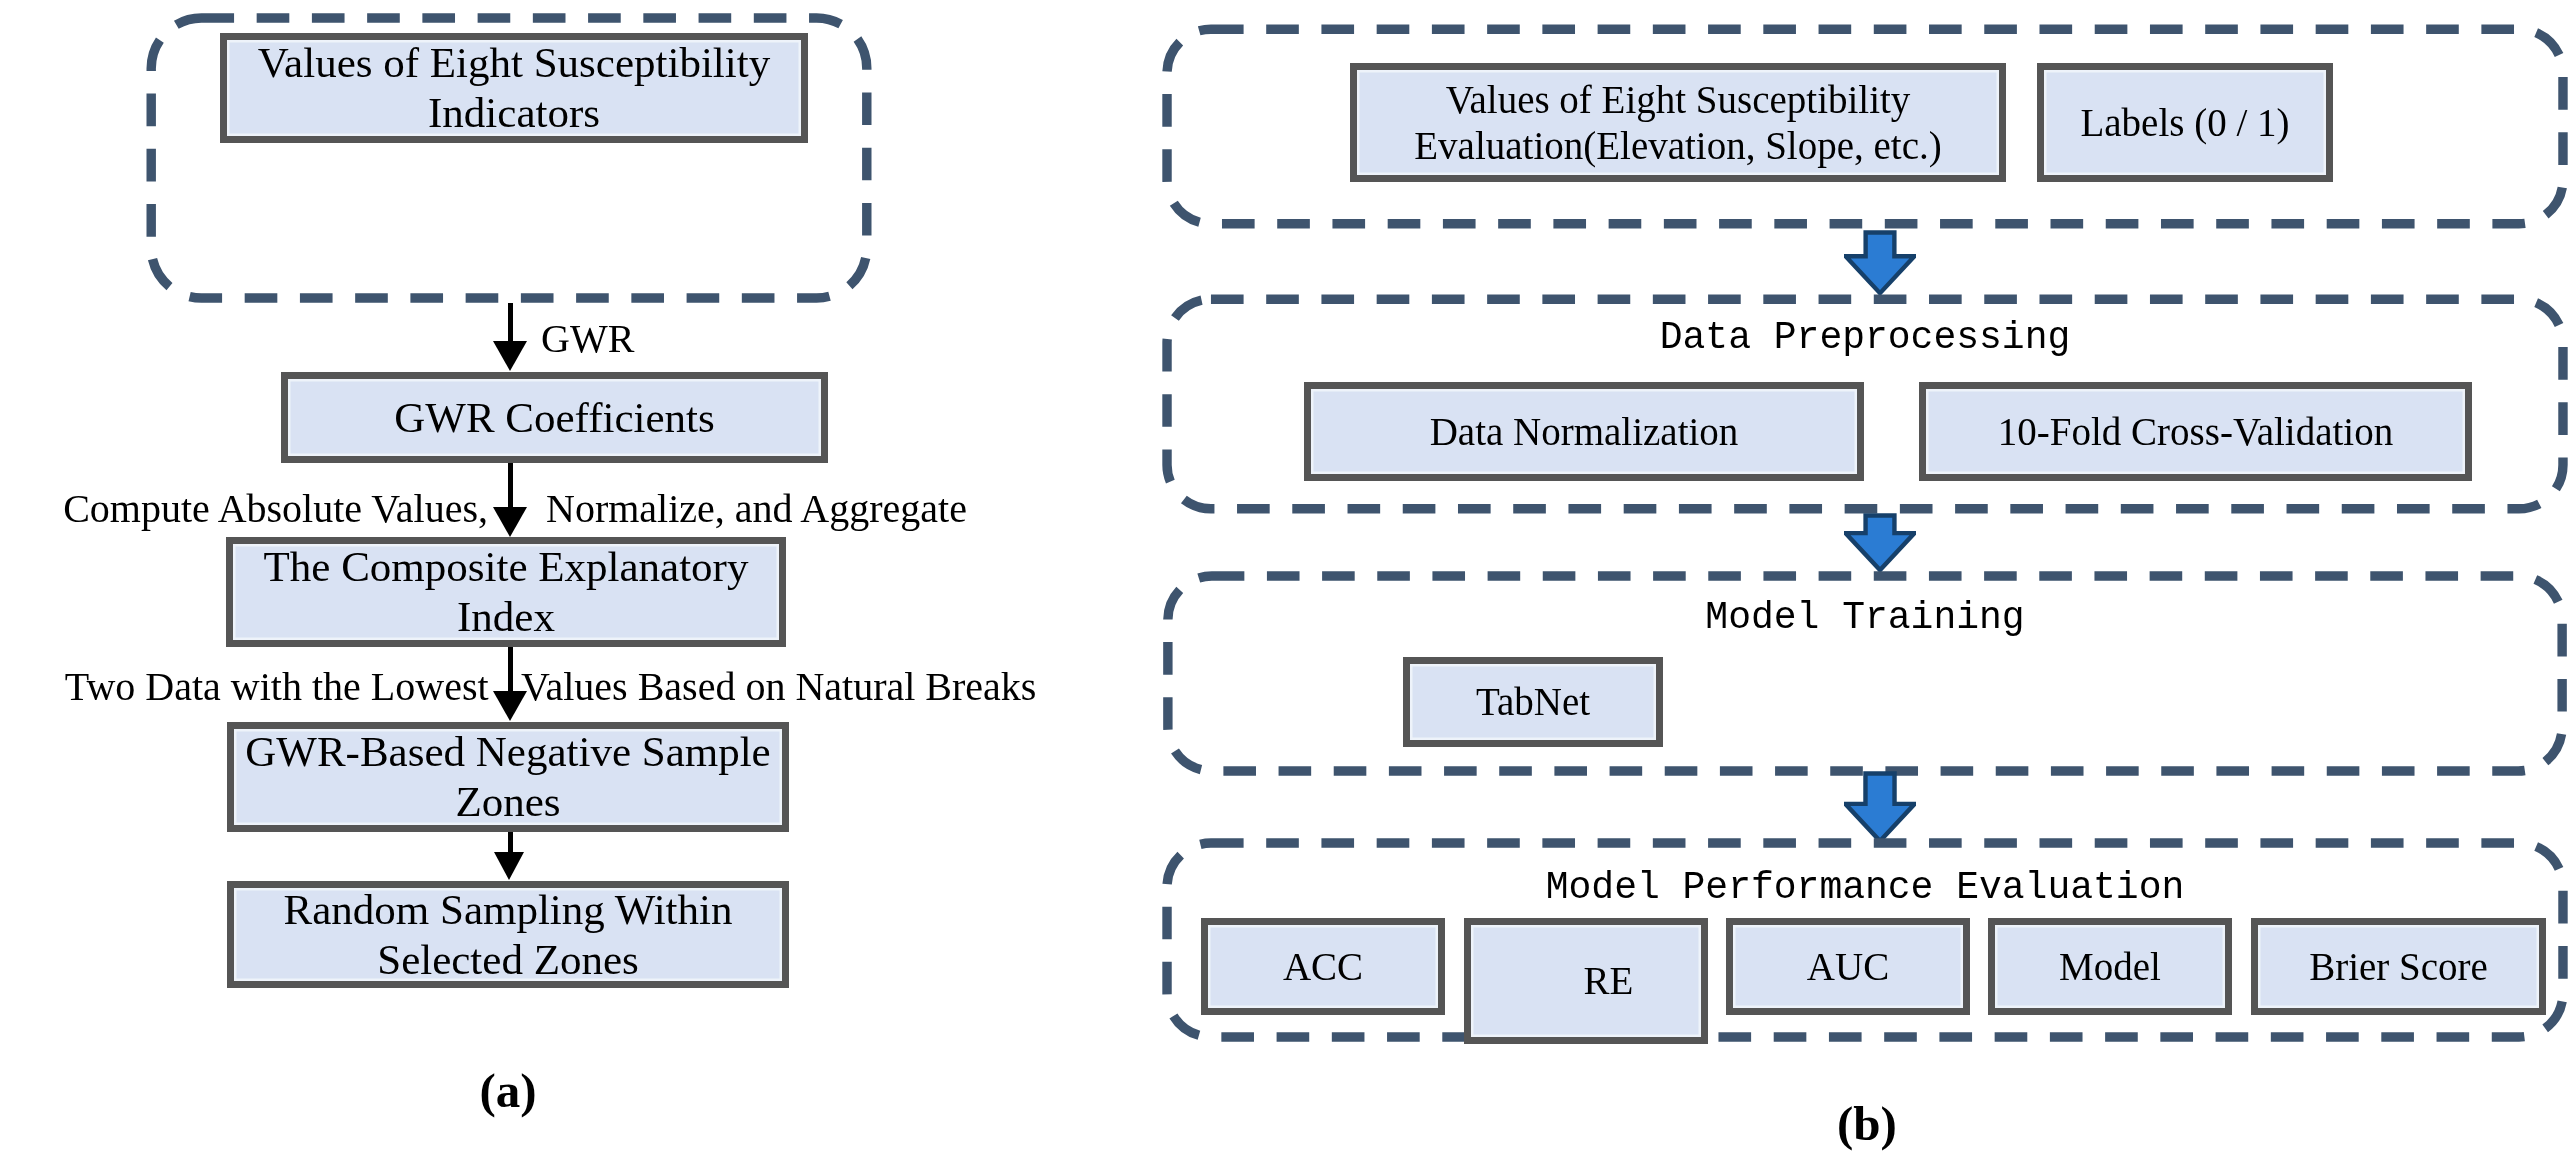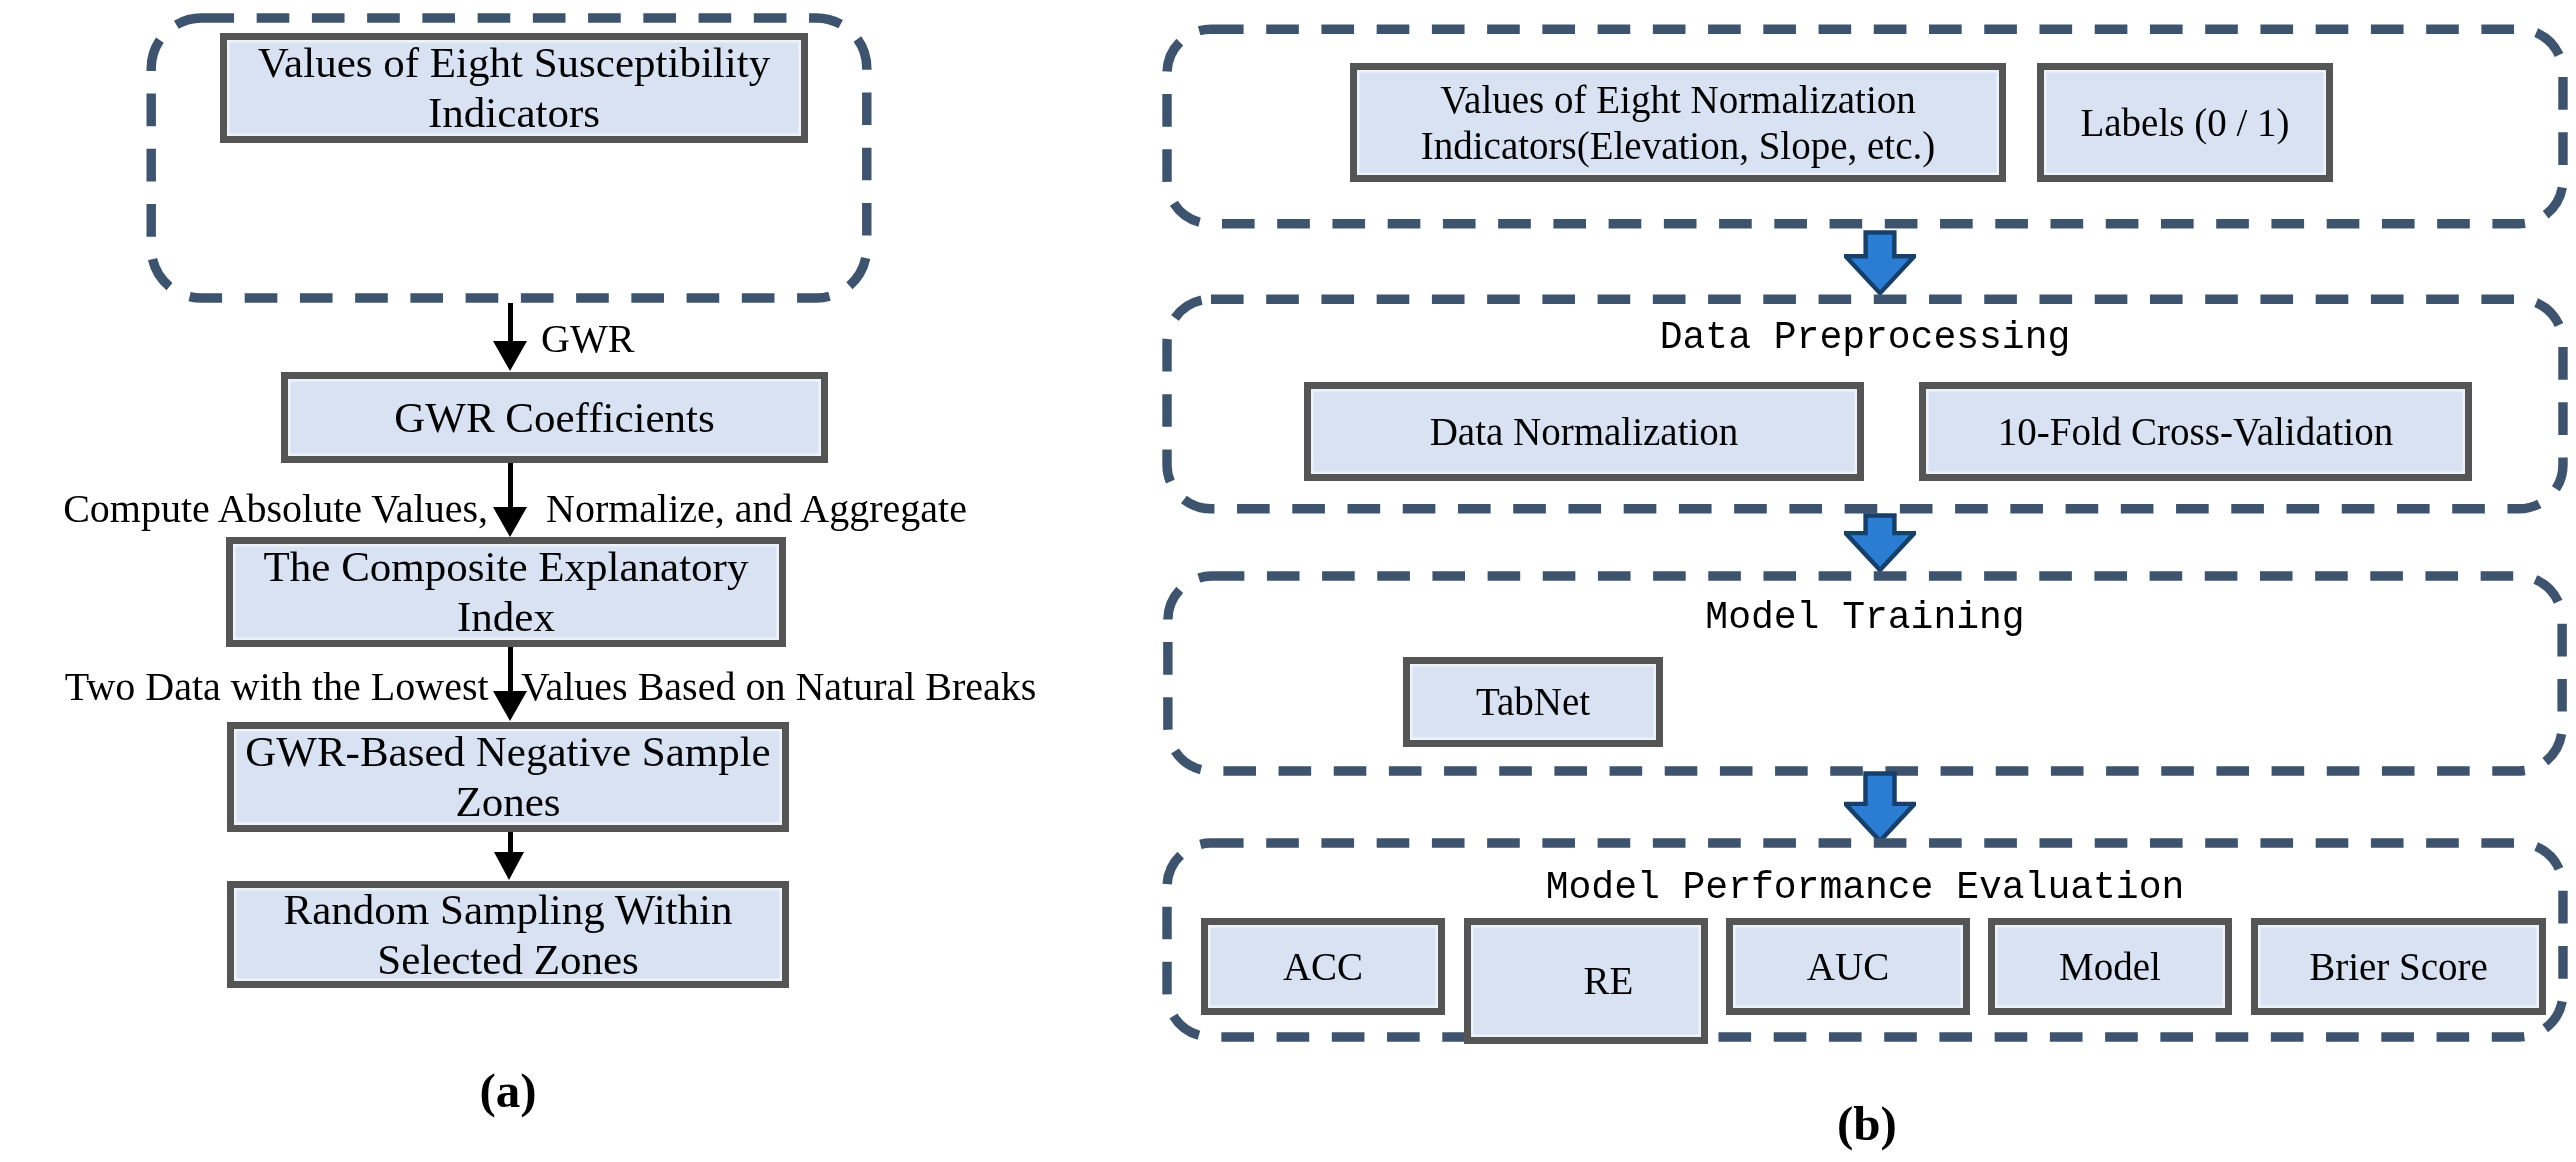--- a/index.html
+++ b/index.html
@@ -110,21 +110,21 @@
     <div class="caption" style="left:508px;top:1062px;">(a)</div>
   </section>
 
   <section>
 
     <svg class="dash" style="left:1162px;top:24px;" width="1406" height="205" viewBox="0 0 2240 326">
       <rect x="8" y="8" width="2224" height="310" rx="70"></rect>
     </svg>
 
     <div class="box fb" style="left:1350px;top:63px;width:656px;height:119px;">
-      <span>Values of Eight Normalization Indicators(Elevation, Slope, etc.)</span>
+      <span>Values of Eight Susceptibility Evaluation(Elevation, Slope, etc.)</span>
     </div>
 
     <div class="box fb" style="left:2037px;top:63px;width:296px;height:119px;">
       <span>Labels (0 / 1)</span>
     </div>
 
     <svg class="blockarrow" style="left:1844px;top:230px;" width="72" height="65" viewBox="0 0 114 104">
       <polygon points="34,4 80,4 80,42 112,42 57,101 2,42 34,42"></polygon>
     </svg>
 

